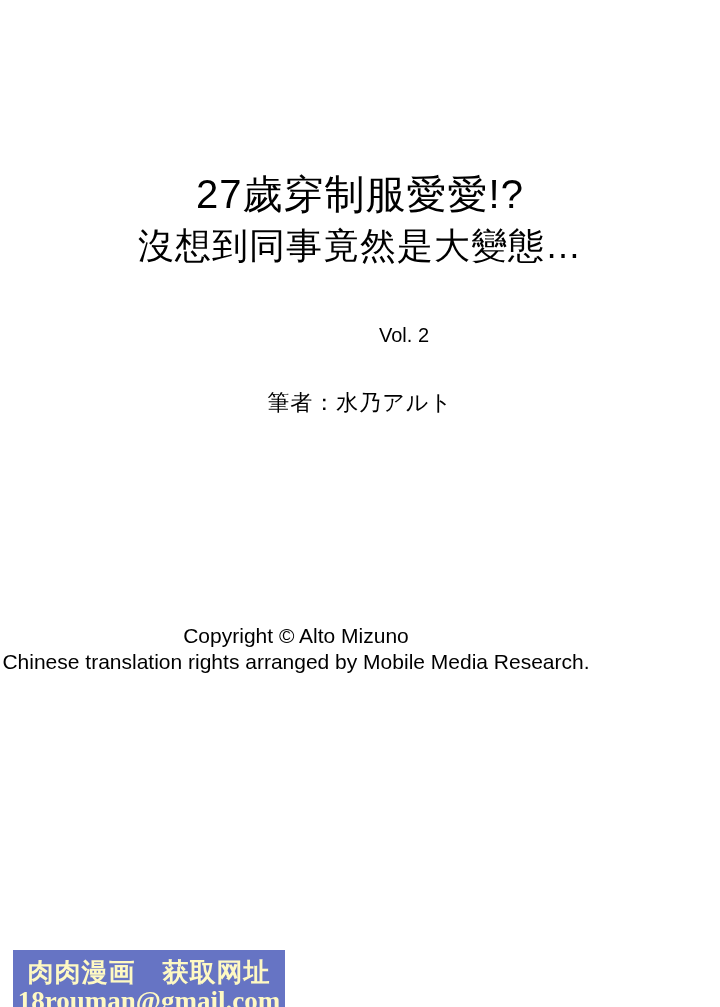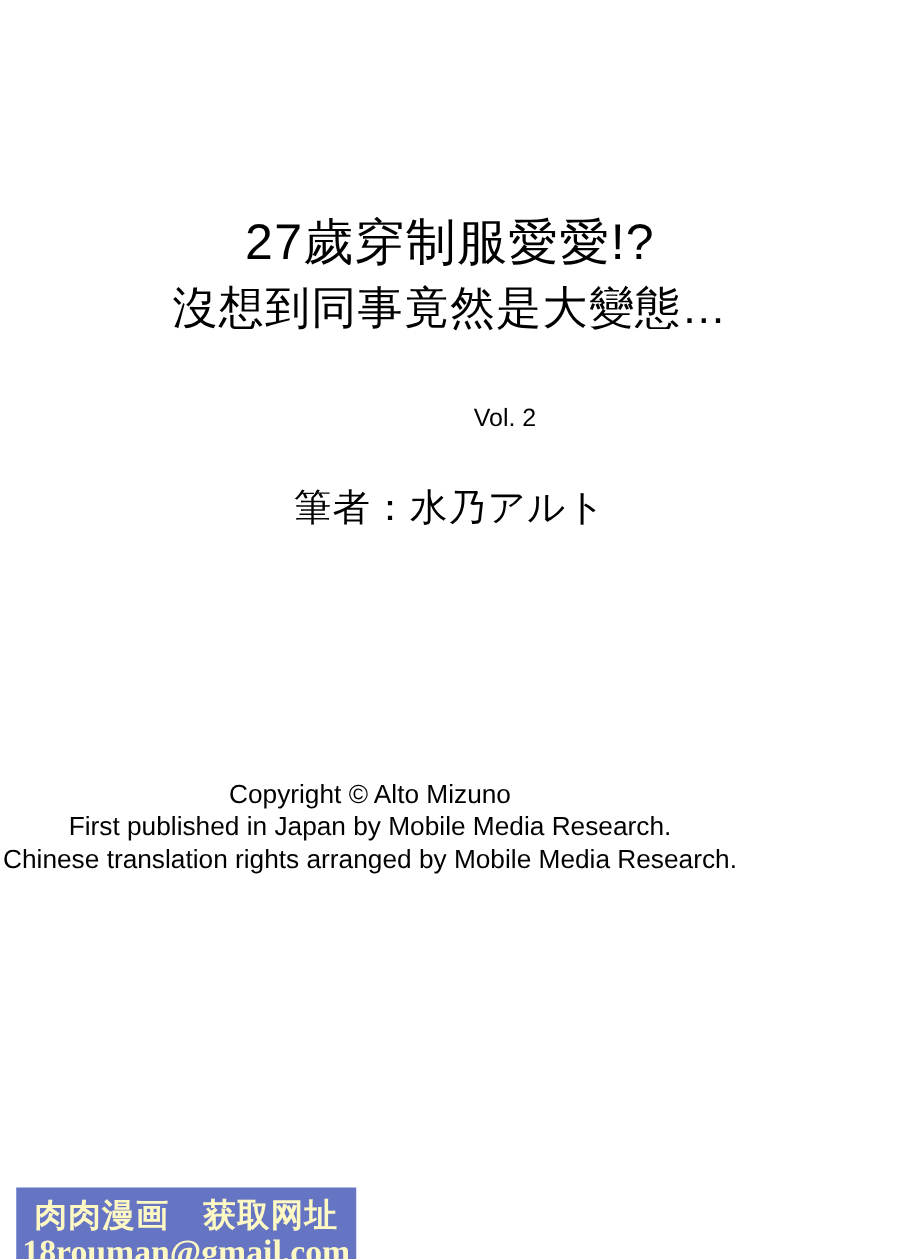--- a/index.html
+++ b/index.html
@@ -40,21 +40,21 @@
   }
   .volume {
     top: 300px;
     font-size: 20px;
     line-height: 1.1;
     font-weight: 400;
     padding-left: 44px;
   }
   .author {
     top: 366px;
-    font-size: 30px;
+    font-size: 22px;
     line-height: 1.15;
     font-weight: 400;
     letter-spacing: 1px;
   }
   .copyright {
     position: absolute;
     top: 599px;
     left: 0;
     width: 592px;
     text-align: center;
@@ -97,21 +97,20 @@
   <div class="centered title">27歲穿制服愛愛!?</div>
 
   <div class="centered subtitle">沒想到同事竟然是大變態…</div>
 
   <div class="centered volume">Vol. 2</div>
 
   <div class="centered author">筆者：水乃アルト</div>
 
   <div class="copyright">
     <div>Copyright © Alto Mizuno</div>
-    <div>First published in Japan by Mobile Media Research.</div>
     <div>Chinese translation rights arranged by Mobile Media Research.</div>
   </div>
 
   <div class="watermark" id="watermark-box" style="background: rgb(102, 116, 196); color: #fef9c3;">
     <div class="watermark-line1">肉肉漫画　获取网址</div>
     <div class="watermark-email">18rouman@gmail.com</div>
   </div>
 
 </div>
 

